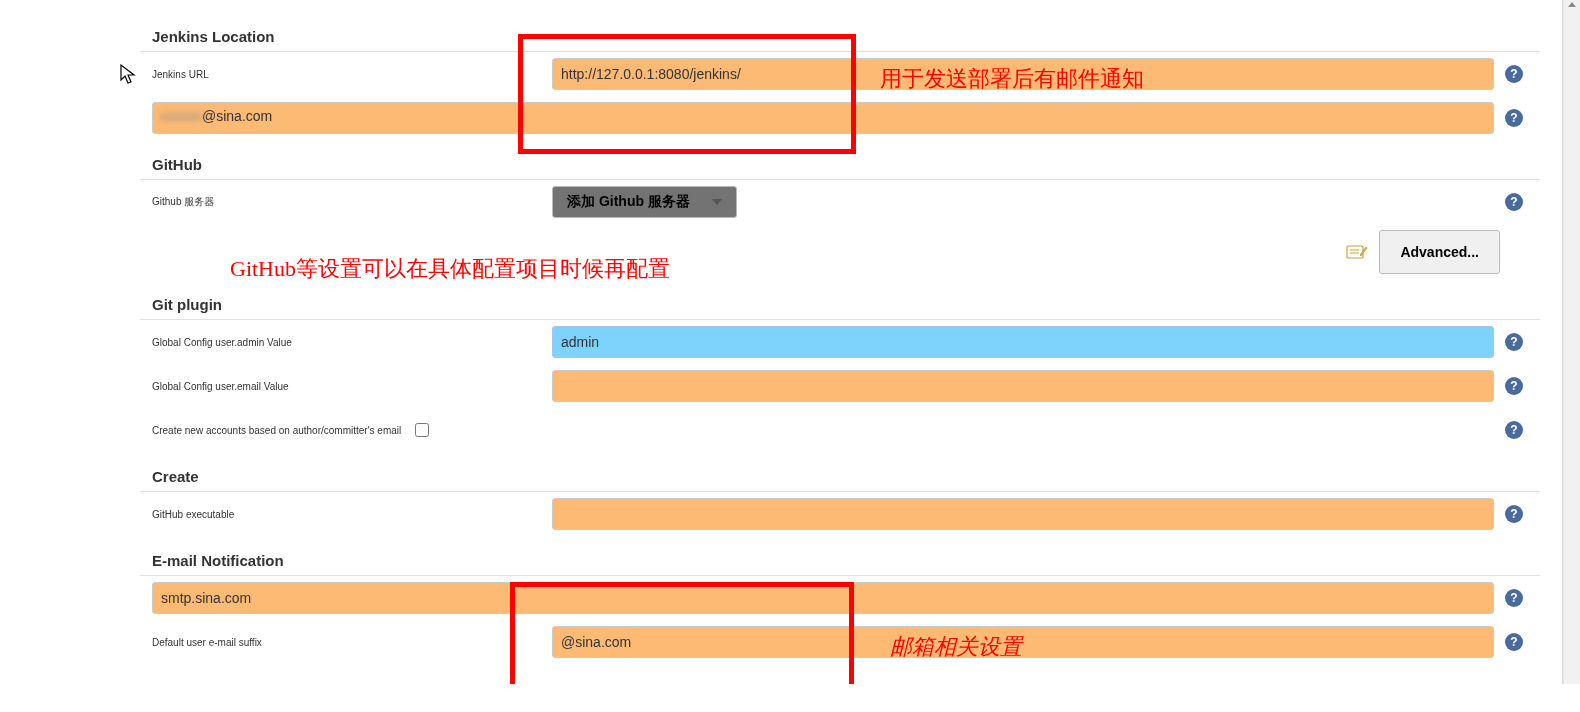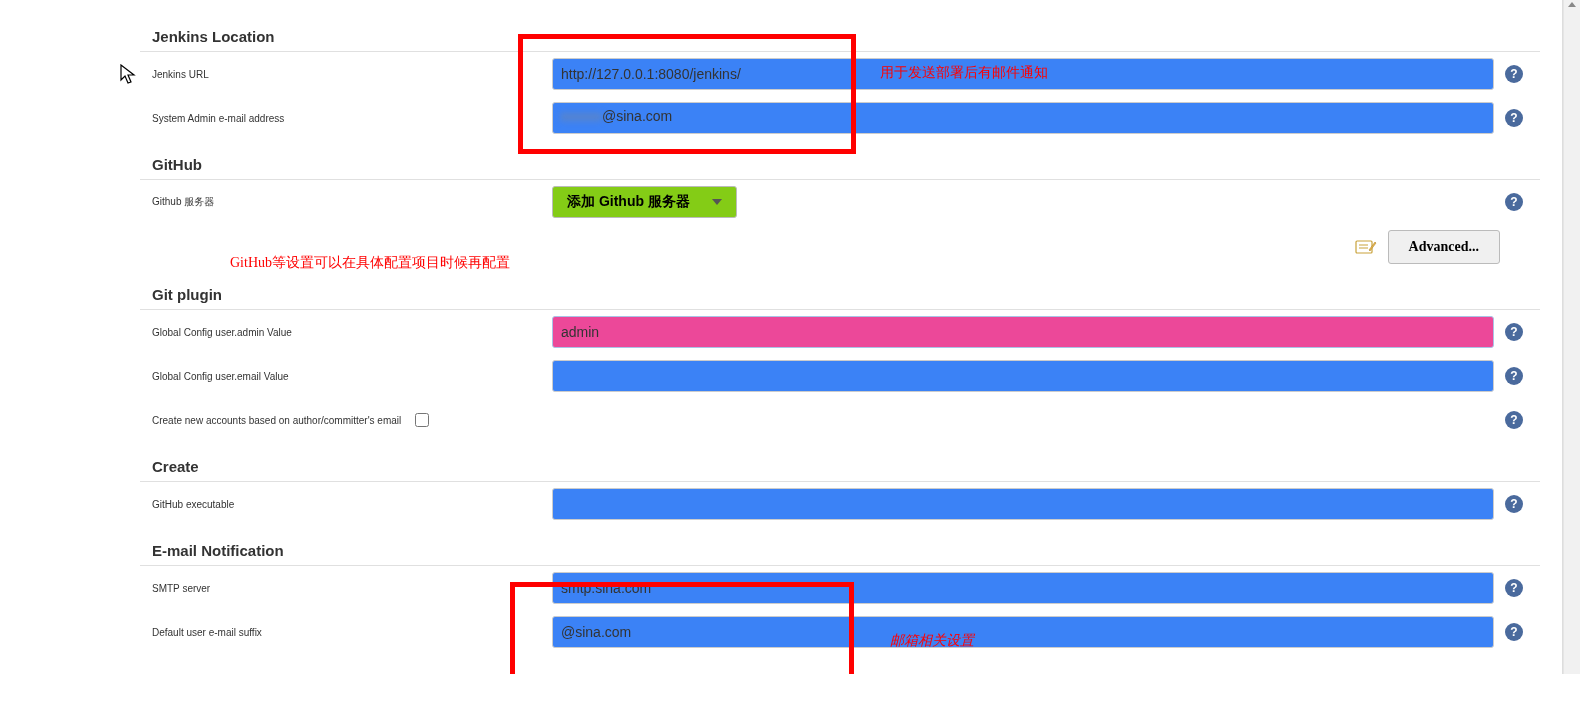--- a/index.html
+++ b/index.html
@@ -37,43 +37,43 @@
       position: relative;
     }
     .input {
       width: 100%;
       height: 32px;
       padding: 4px 8px;
       border: 1px solid #ccc;
       border-radius: 3px;
       font-size: 14px;
       color: #333;
-      background: #3b82f6;
-    }
-    .input.highlight { background: #ec4899; border-color: #a9c3e6; }
+      background: #fdba74;
+    }
+    .input.highlight { background: #7dd3fc; border-color: #a9c3e6; }
     .help-icon {
       flex: 0 0 28px;
       display: flex;
       align-items: center;
       justify-content: center;
       margin-left: 6px;
     }
     .help-circle {
       width: 18px; height: 18px; border-radius: 50%;
       background: #4a6a9d;
       color: #fff;
       font-size: 12px;
       font-weight: bold;
       display: flex; align-items: center; justify-content: center;
       cursor: pointer;
     }
     .dropdown-btn {
       display: inline-flex;
       align-items: center;
-      background: #84cc16;
+      background: #737373;
       border: 1px solid #bbb;
       border-radius: 3px;
       height: 32px;
       padding: 0 14px;
       font-size: 14px;
       font-weight: bold;
       cursor: pointer;
       gap: 22px;
     }
     .caret {
@@ -88,38 +88,37 @@
       gap: 10px;
     }
     .edit-icon {
       width: 24px; height: 20px;
       display: flex; align-items: center; justify-content: center;
     }
     .advanced-btn {
       background: #f0f0f0;
       border: 1px solid #bbb;
       border-radius: 3px;
-      height: 34px;
+      height: 44px;
       padding: 0 20px;
       font-size: 14px;
       font-weight: bold;
       cursor: pointer;
-      font-family: Liberation Serif, serif;
     }
     .checkbox { width: 14px; height: 14px; margin-left: 4px; }
     .red-box {
       position: absolute;
       border: 5px solid #ff0000;
       pointer-events: none;
       z-index: 10;
     }
     .annotation {
       position: absolute;
       color: #ff0000;
-      font-size: 14px;
+      font-size: 22px;
       font-family: "SimSun", "Microsoft YaHei", serif;
       z-index: 11;
       pointer-events: none;
     }
     .cursor-icon {
       position: absolute;
       left: 120px; top: 64px;
       z-index: 12;
       pointer-events: none;
     }
@@ -161,21 +160,20 @@
     <div class="label">Jenkins URL</div>
     <div class="field">
       <input class="input" value="http://127.0.0.1:8080/jenkins/" style="">
     </div>
     <div class="help-icon">
         <div class="help-circle">?</div>
       </div>
   </div>
 
   <div class="row">
-    <div class="label">System Admin e-mail address</div>
     <div class="field" style="position:relative;">
       <input class="input" value="" style="">
       <div style="position:absolute;left:8px;top:6px;display:flex;align-items:center;pointer-events:none;">
         <span class="blur">xxxxxx</span>
         <span>@sina.com</span>
       </div>
     </div>
     <div class="help-icon">
         <div class="help-circle">?</div>
       </div>
@@ -247,21 +245,20 @@
       <input class="input" value="" style="">
     </div>
     <div class="help-icon">
         <div class="help-circle">?</div>
       </div>
   </div>
 
   <div class="section-title">E-mail Notification</div>
 
   <div class="row">
-    <div class="label">SMTP server</div>
     <div class="field">
       <input class="input" value="smtp.sina.com" style="">
     </div>
     <div class="help-icon">
         <div class="help-circle">?</div>
       </div>
   </div>
 
   <div class="row">
     <div class="label">Default user e-mail suffix</div>

